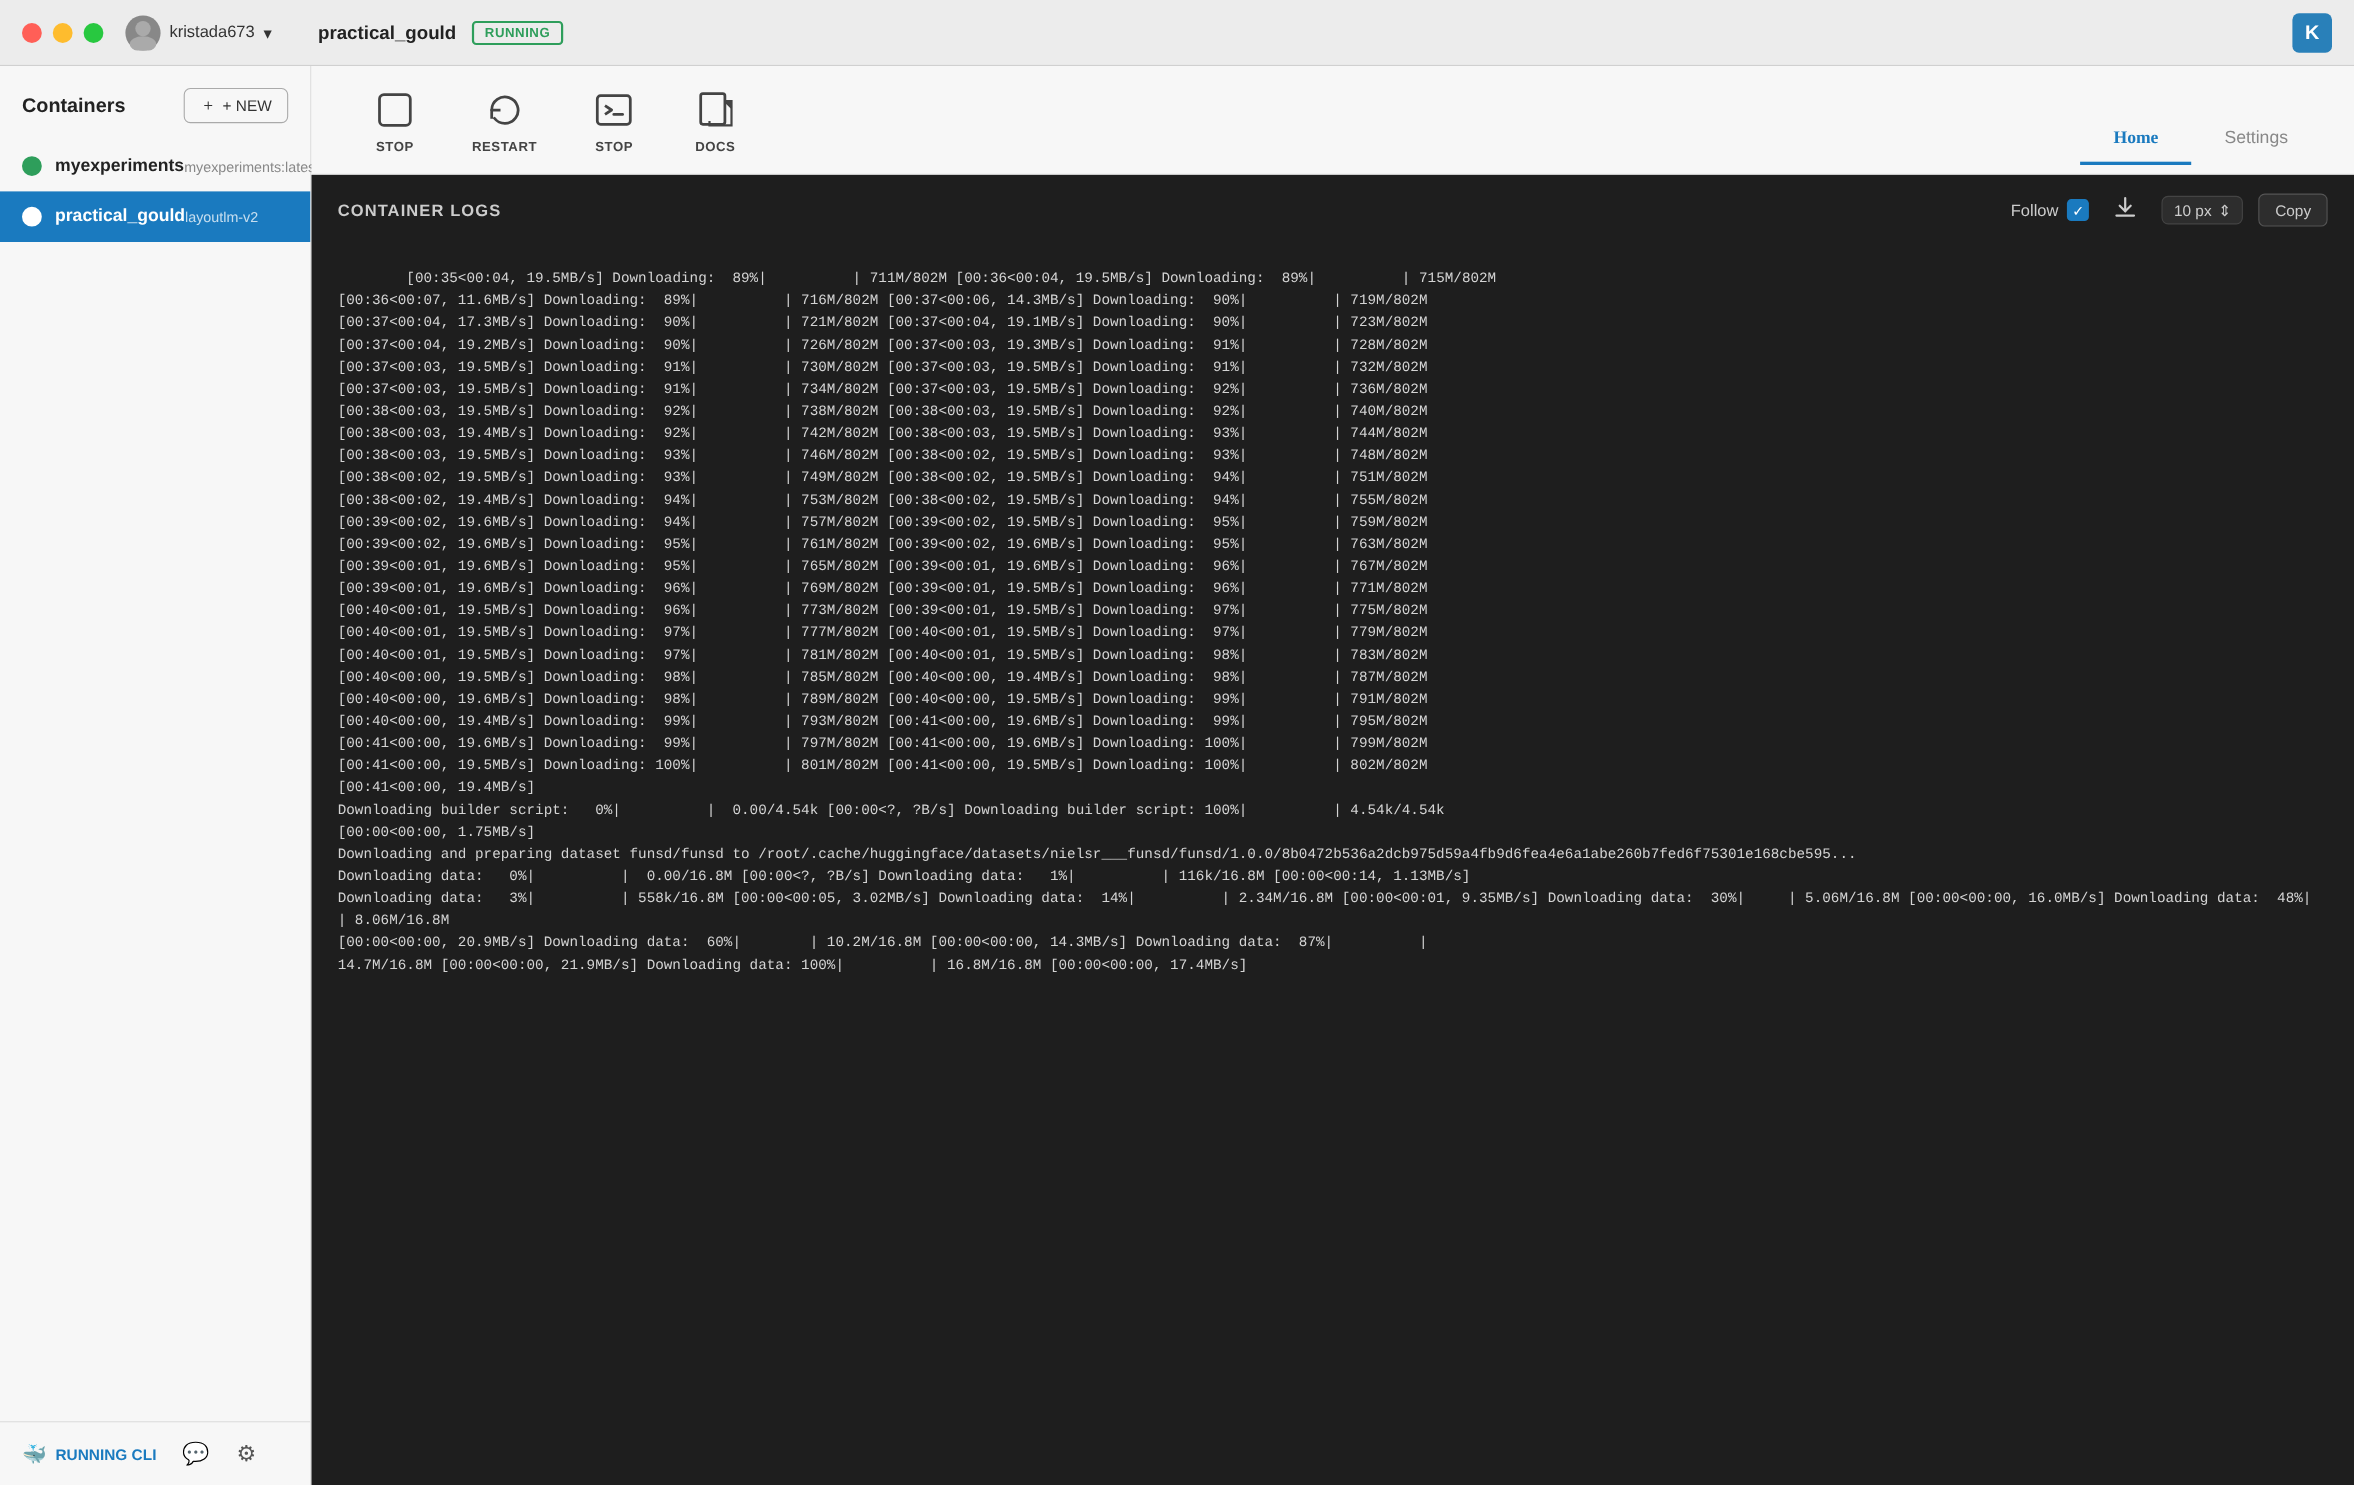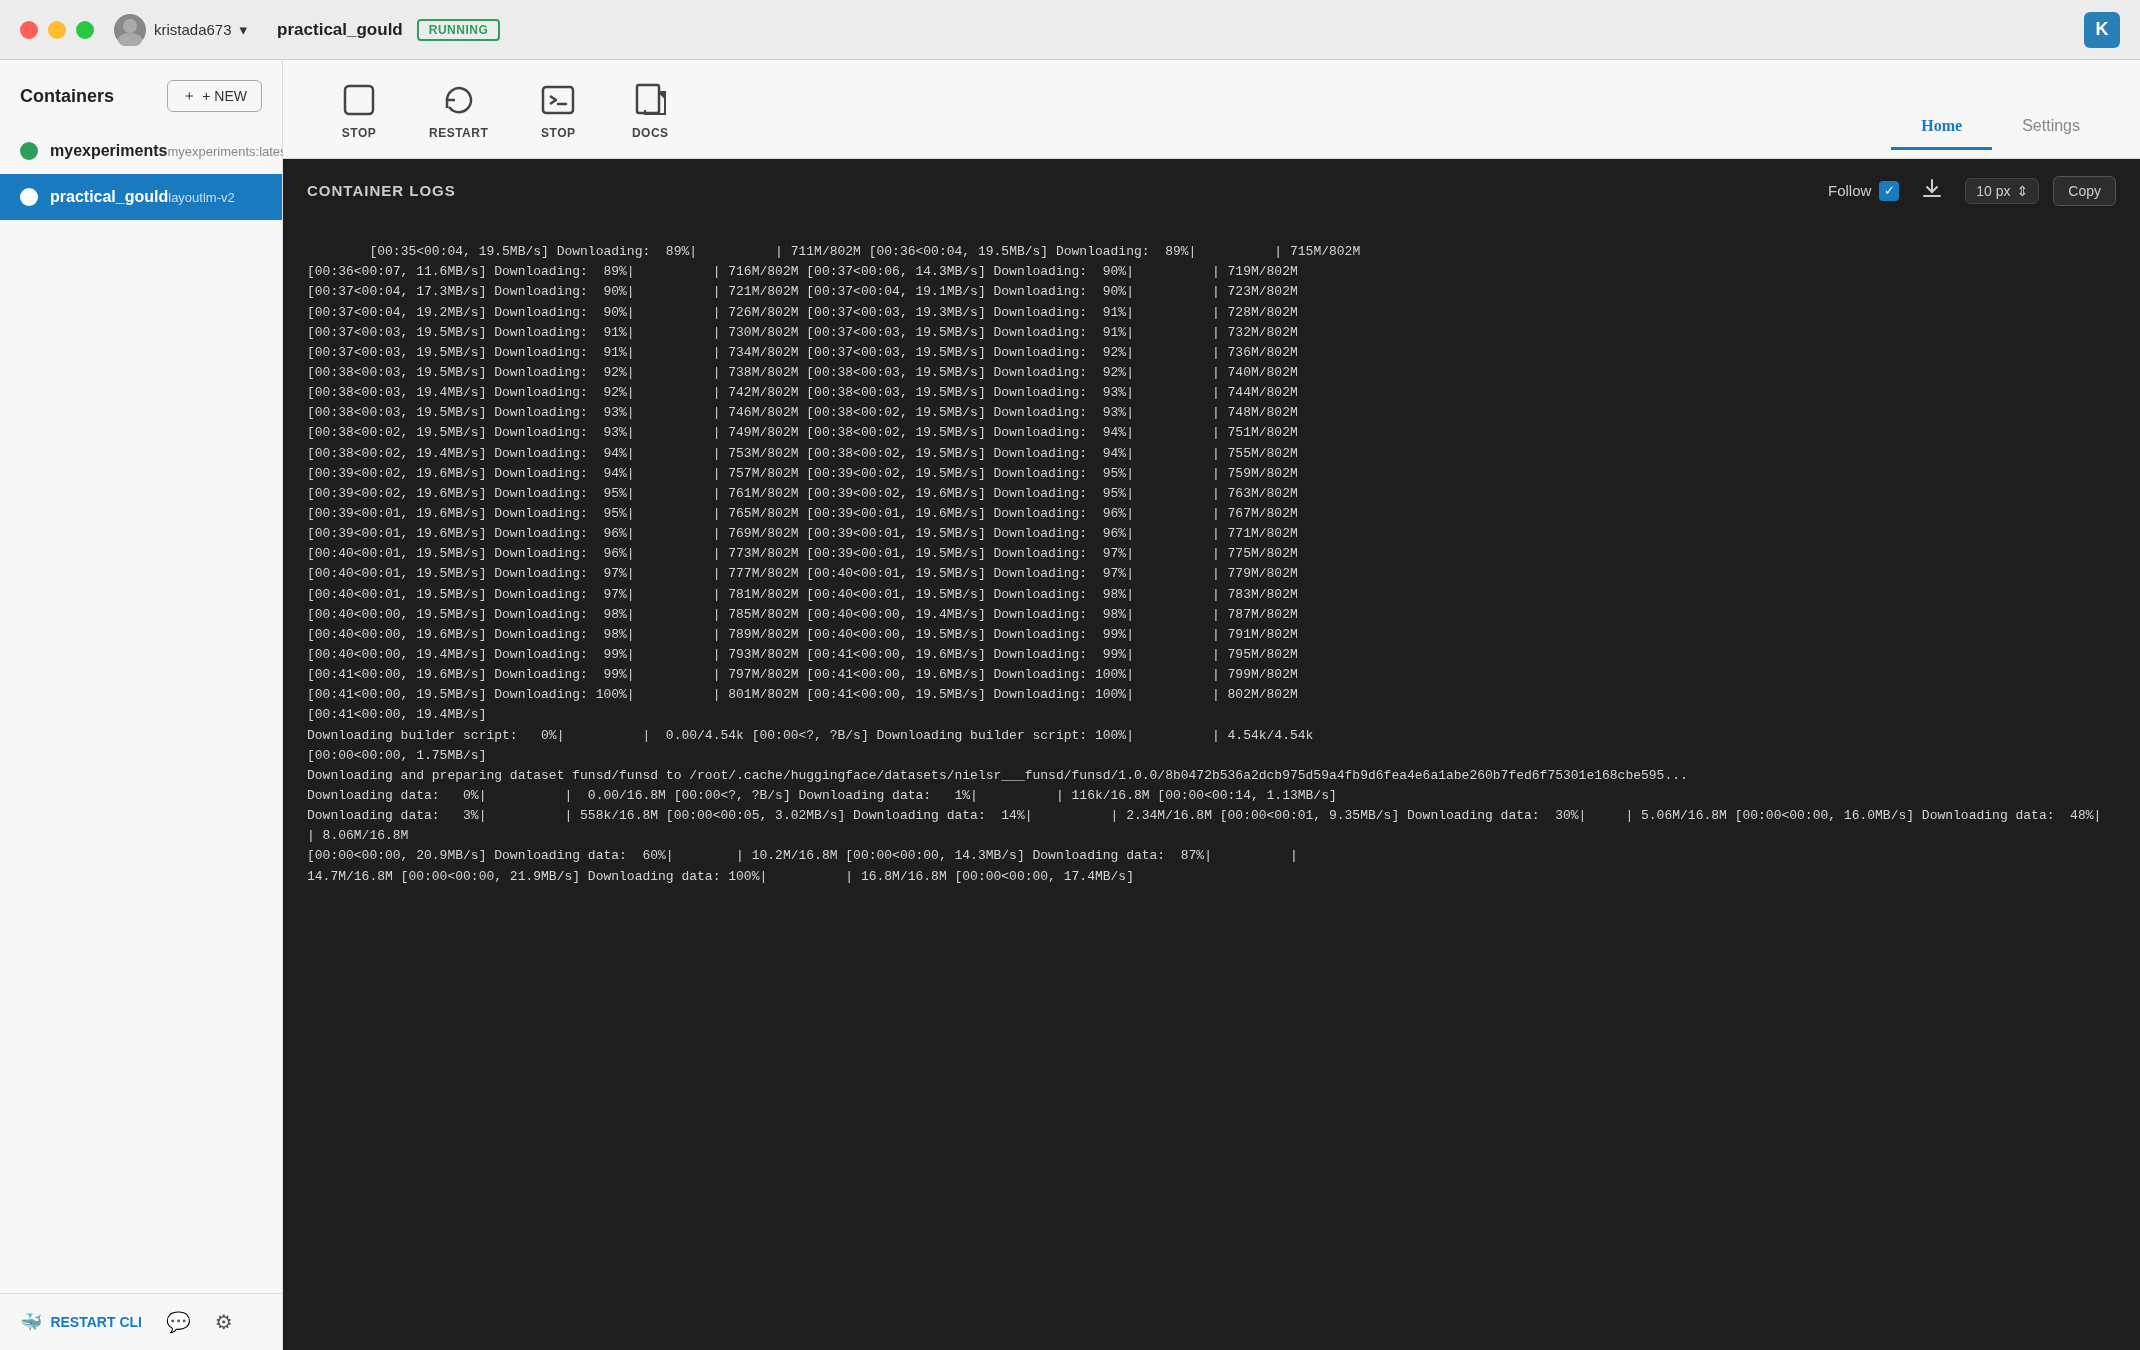--- a/index.html
+++ b/index.html
@@ -34,21 +34,21 @@
       border-radius: 50%;
     }
     .tl-red { background: #ff5f57; }
     .tl-yellow { background: #febc2e; }
     .tl-green { background: #28c840; }
 
     .titlebar-user {
       display: flex;
       align-items: center;
       gap: 8px;
-      margin-right: 30px;
+      margin-right: 42px;
       font-size: 15px;
       color: #333;
     }
     .user-avatar {
       width: 32px;
       height: 32px;
       border-radius: 50%;
       background: #888;
       display: flex;
       align-items: center;
@@ -402,21 +402,21 @@
       <div class="container-status-dot dot-running-active"></div>
       <div class="container-info">
         <span class="container-name">practical_gould</span>
         <span class="container-tag">layoutlm-v2</span>
       </div>
     </div>
 
     <div class="sidebar-bottom">
       <div class="docker-cli-btn">
         <span style="font-size:18px;">🐳</span>
-        <span>RESTART CLI</span>
+        <span>RUNNING CLI</span>
       </div>
       <div class="sidebar-icon-btn">💬</div>
       <div class="sidebar-icon-btn">⚙</div>
     </div>
   </div>
 
   <div class="content">
 
     <div class="toolbar">
       <div class="toolbar-action">

